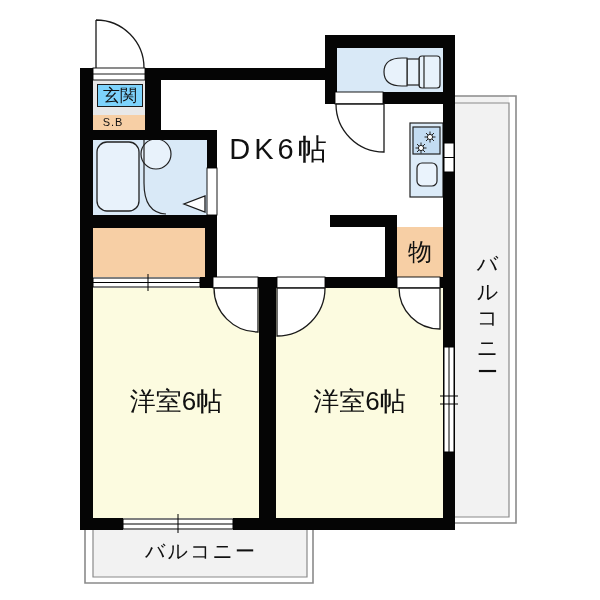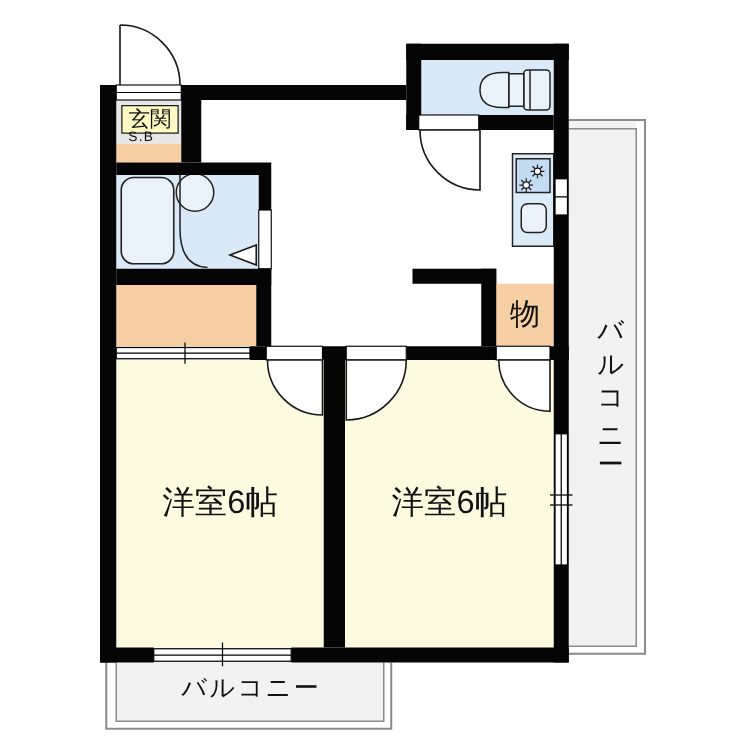--- a/index.html
+++ b/index.html
@@ -5,22 +5,22 @@
   html,body{margin:0;padding:0;background:#fff;}
   #stage{
     position:relative;width:600px;height:600px;background:#fff;overflow:hidden;
     font-family:"Liberation Sans","DejaVu Sans",sans-serif;color:#000;
   }
   #plan-svg{position:absolute;left:0;top:0;}
   .lbl{
     position:absolute;display:flex;align-items:center;justify-content:center;
     color:#111;font-weight:500;white-space:nowrap;line-height:1;
   }
-  .lbl-genkan{left:97px;top:84px;width:46px;height:23px;font-size:17px;background:#fef9c3;border:1px solid #1a1a1a;box-sizing:border-box;}
-  .lbl-sb{left:93px;top:103px;width:40px;height:15px;font-size:11px;letter-spacing:1px;}
+  .lbl-genkan{left:97px;top:84px;width:46px;height:23px;font-size:17px;background:#7dd3fc;border:1px solid #1a1a1a;box-sizing:border-box;}
+  .lbl-sb{left:93px;top:115px;width:40px;height:15px;font-size:11px;letter-spacing:1px;}
   .lbl-dk{left:205px;top:131px;width:150px;height:36px;font-size:29px;letter-spacing:4px;}
   .lbl-oshiire{left:97px;top:235px;width:108px;height:32px;font-size:26px;letter-spacing:5px;}
   .lbl-mono{left:396px;top:237px;width:48px;height:30px;font-size:24px;}
   .lbl-room-l{left:93px;top:385px;width:166px;height:32px;font-size:26px;}
   .lbl-room-r{left:276px;top:385px;width:167px;height:32px;font-size:26px;}
   .lbl-balc-r{left:473px;top:218px;width:30px;height:170px;font-size:21px;letter-spacing:6px;writing-mode:vertical-rl;text-orientation:upright;}
   .lbl-balc-b{left:120px;top:538px;width:162px;height:26px;font-size:20px;letter-spacing:2px;}
 </style>
 </head>
 <body>
@@ -140,18 +140,19 @@
       <g>
         <rect x="444" y="143" width="10" height="29"></rect>
         <line x1="444" y1="157.5" x2="454" y2="157.5"></line>
       </g>
     </g>
   </g>
 </svg>
 
   <div class="lbl lbl-genkan">玄関</div>
   <div class="lbl lbl-sb">S.B</div>
+  <div class="lbl lbl-dk">DK6帖</div>
   <div class="lbl lbl-mono">物</div>
   <div class="lbl lbl-room-l">洋室6帖</div>
   <div class="lbl lbl-room-r">洋室6帖</div>
   <div class="lbl lbl-balc-r">バルコニー</div>
   <div class="lbl lbl-balc-b">バルコニー</div>
 </div>
 
 </body></html>

